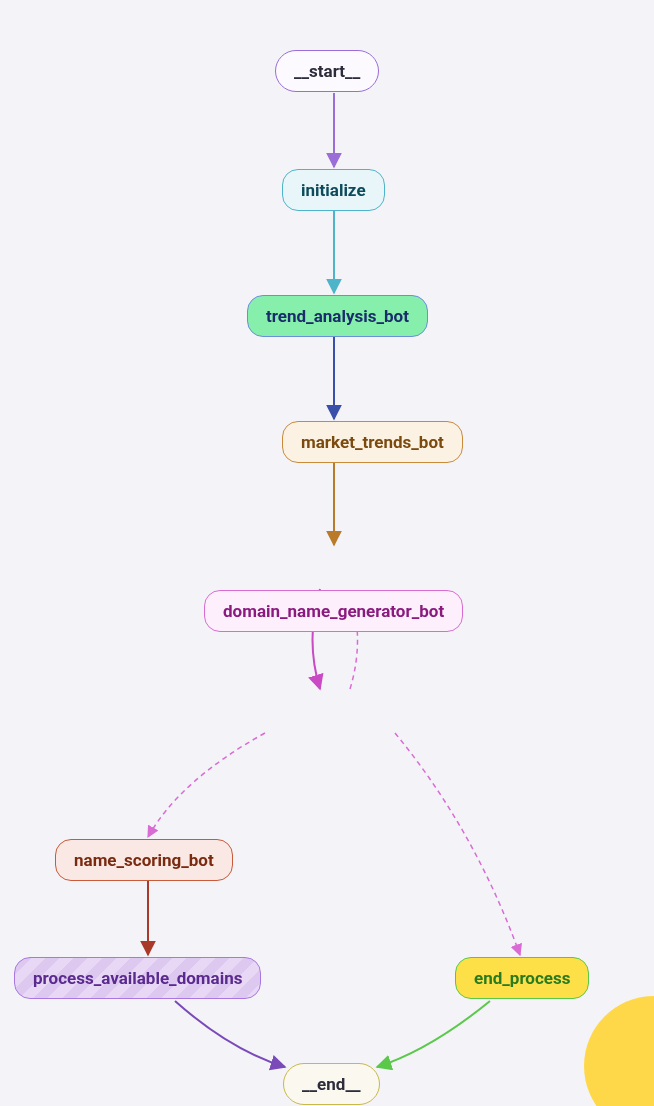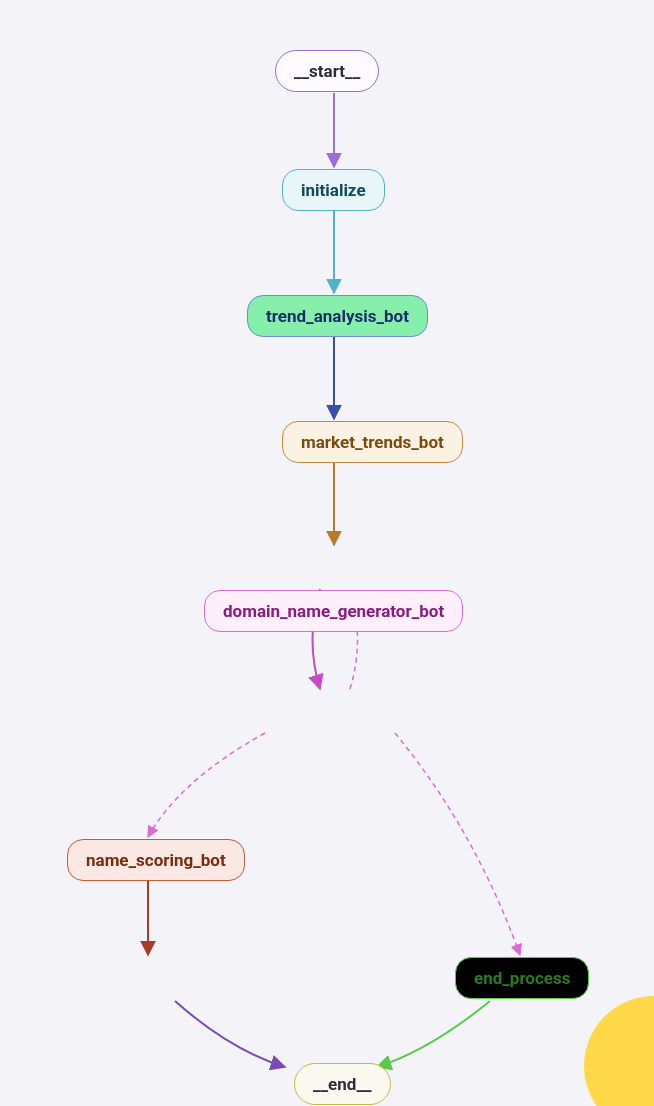--- a/index.html
+++ b/index.html
@@ -55,35 +55,34 @@
   }
   .node-check {
     background: #fdf5fa;
     border-color: #e6a8d0;
     color: #8a1a7f;
   }
   .node-scoring {
     background: #f9e8e3;
     border-color: #c95a3a;
     color: #7a2a0f;
-    margin-left: 12px;
   }
   .node-process {
     border-color: #a878e0;
     color: #5a2a8f;
     background: repeating-linear-gradient(
       -45deg,
       #e8d8f5,
       #e8d8f5 10px,
       #ddc8ef 10px,
       #ddc8ef 20px
     );
   }
   .node-end-process {
-    background: #000000;
+    background: #fde047;
     border-color: #5ac94a;
     color: #2a7a1f;
   }
   .node-end {
     background: #fbf9ef;
     border-color: #c9b84a;
     color: #2c2c3a;
   }
   .yellow-circle {
     position: absolute;
@@ -180,23 +179,26 @@
 
   <div class="node box node-domain-gen" style="left:204px; top:547px;margin-top:43px;">
     <span>domain_name_generator_bot</span>
   </div>
 
 
   <div class="node box node-scoring" style="left:55px; top:839px;">
     <span>name_scoring_bot</span>
   </div>
 
+  <div class="node box node-process" style="left:14px; top:957px;">
+    <span>process_available_domains</span>
+  </div>
 
   <div class="node box node-end-process" style="left:455px; top:957px;">
     <span>end_process</span>
   </div>
 
-  <div class="node pill node-end" style="left:294px; top:1063px;">
+  <div class="node pill node-end" style="left:283px; top:1063px;">
     <span>__end__</span>
   </div>
 
   <div class="yellow-circle"></div>
 </div>
 
 </body></html>

